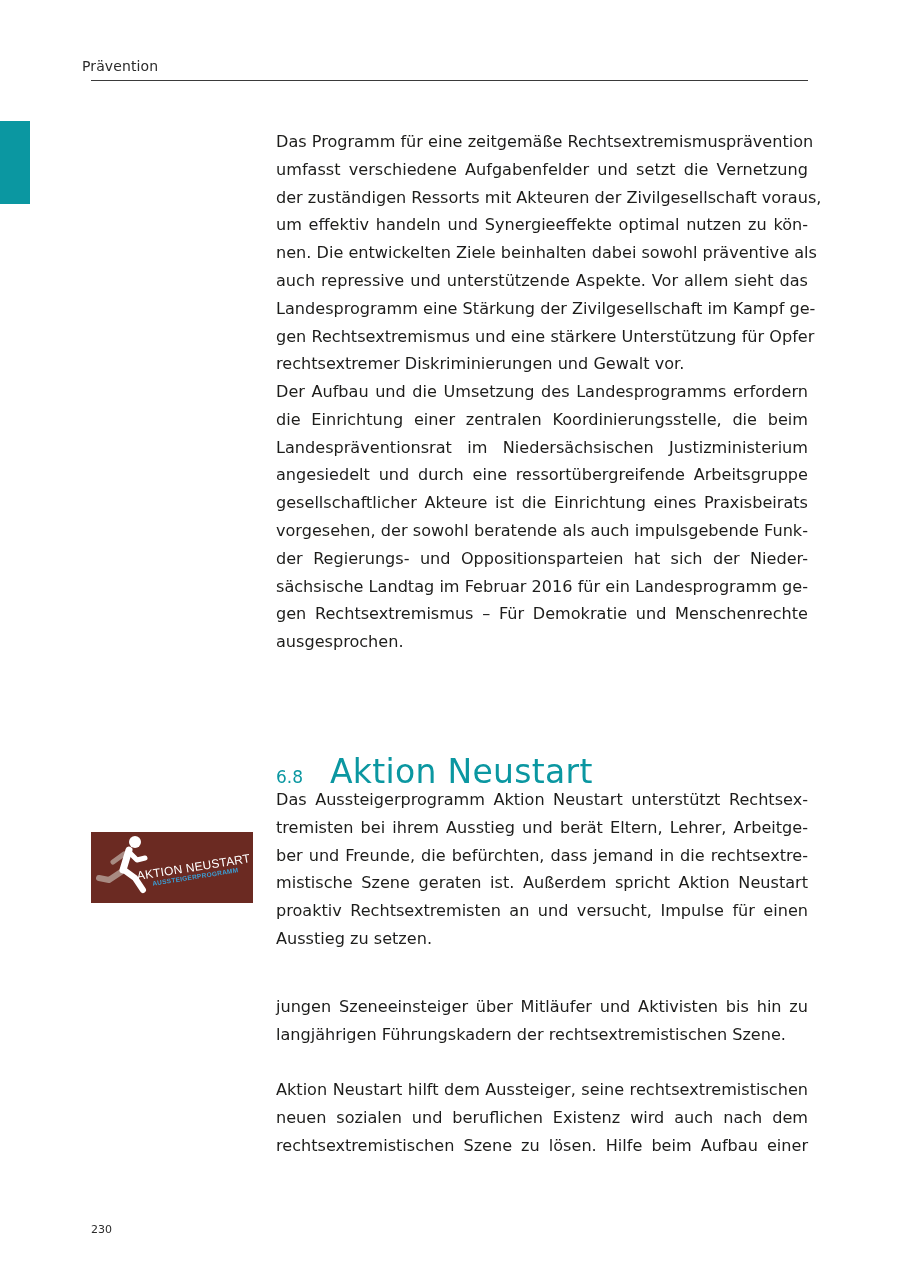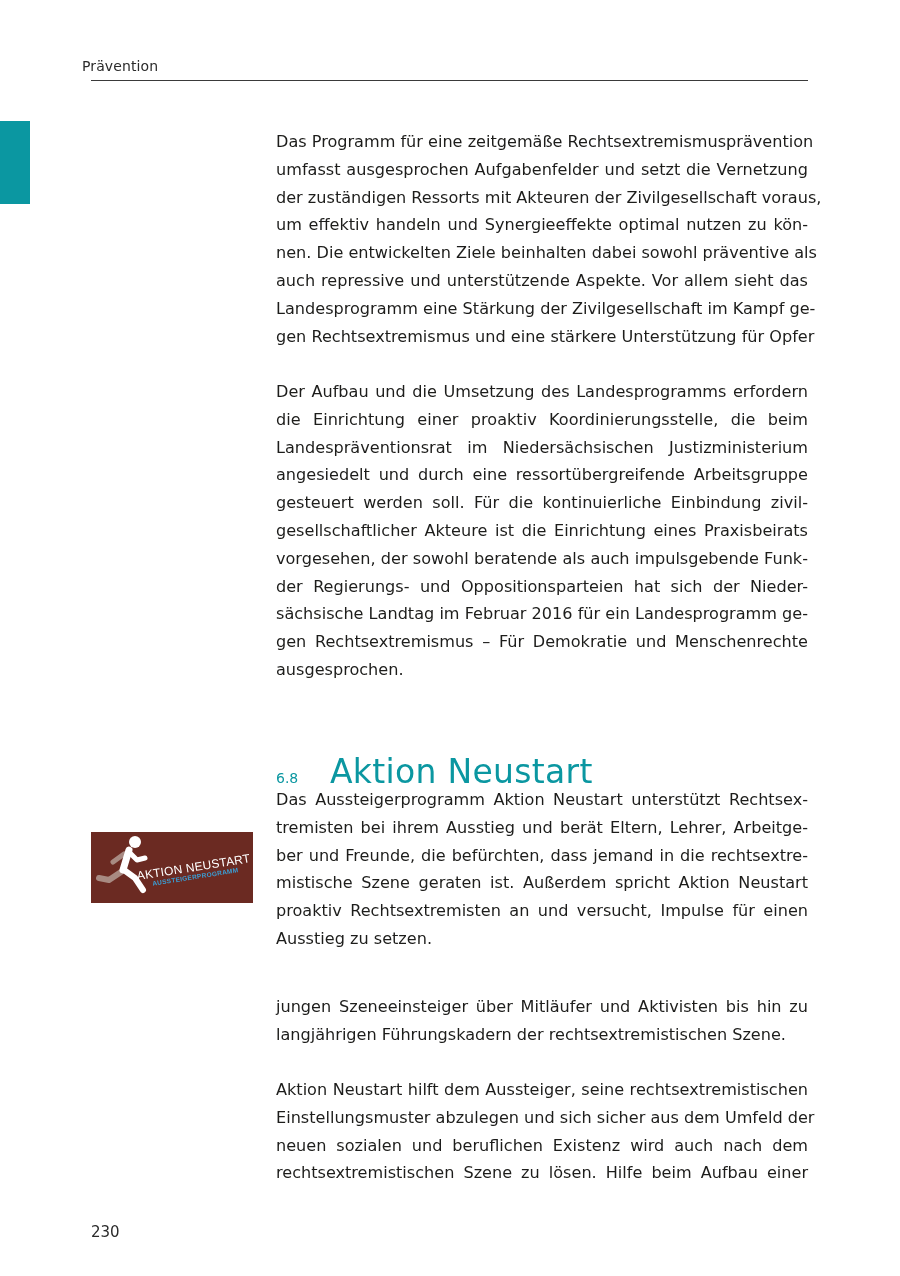--- a/index.html
+++ b/index.html
@@ -61,21 +61,21 @@
     .section-heading {
       position: absolute;
       left: 276px;
       top: 752px;
       height: 50px;
       display: flex;
       align-items: baseline;
       color: #0b97a1;
     }
     .section-number {
-      font-size: 14px;
+      font-size: 17px;
       width: 54px;
       display: inline-block;
     }
     .section-title {
       font-size: 33px;
       font-weight: normal;
       letter-spacing: 0.3px;
     }
     .logo {
       position: absolute;
@@ -84,49 +84,49 @@
       width: 162px;
       height: 71px;
       background: #6b2a22;
       overflow: hidden;
     }
     .logo svg { display: block; }
     .page-number {
       position: absolute;
       left: 91px;
       top: 1223px;
-      font-size: 15px;
+      font-size: 11px;
       color: #2b2b2b;
     }
   </style>
 </head>
 <body>
 
 <div class="running-head">Prävention</div>
 <div class="head-rule"></div>
 
 <div class="side-tab"></div>
 
 <div class="text-block" style="top:128px;">
   <span class="line">Das Programm für eine zeitgemäße Rechtsextremismusprävention</span>
-  <span class="line">umfasst ausgesprochen Aufgabenfelder und setzt die Vernetzung</span>
+  <span class="line">umfasst verschiedene Aufgabenfelder und setzt die Vernetzung</span>
   <span class="line">der zuständigen Ressorts mit Akteuren der Zivilgesellschaft voraus,</span>
   <span class="line">um effektiv handeln und Synergieeffekte optimal nutzen zu kön-</span>
   <span class="line">nen. Die entwickelten Ziele beinhalten dabei sowohl präventive als</span>
   <span class="line">auch repressive und unterstützende Aspekte. Vor allem sieht das</span>
   <span class="line">Landesprogramm eine Stärkung der Zivilgesellschaft im Kampf ge-</span>
   <span class="line">gen Rechtsextremismus und eine stärkere Unterstützung für Opfer</span>
+  <span class="line last">rechtsextremer Diskriminierungen und Gewalt vor.</span>
 </div>
 
 <div class="text-block" style="top:378px;">
   <span class="line">Der Aufbau und die Umsetzung des Landesprogramms erfordern</span>
-  <span class="line">die Einrichtung einer proaktiv Koordinierungsstelle, die beim</span>
+  <span class="line">die Einrichtung einer zentralen Koordinierungsstelle, die beim</span>
   <span class="line">Landespräventionsrat im Niedersächsischen Justizministerium</span>
   <span class="line">angesiedelt und durch eine ressortübergreifende Arbeitsgruppe</span>
-  <span class="line">gesteuert werden soll. Für die kontinuierliche Einbindung zivil-</span>
   <span class="line">gesellschaftlicher Akteure ist die Einrichtung eines Praxisbeirats</span>
   <span class="line">vorgesehen, der sowohl beratende als auch impulsgebende Funk-</span>
   <span class="line">der Regierungs- und Oppositionsparteien hat sich der Nieder-</span>
   <span class="line">sächsische Landtag im Februar 2016 für ein Landesprogramm ge-</span>
   <span class="line">gen Rechtsextremismus – Für Demokratie und Menschenrechte</span>
   <span class="line last">ausgesprochen.</span>
 </div>
 
 <div class="section-heading">
   <span class="section-number">6.8</span>
@@ -163,18 +163,17 @@
   <span class="line last">Ausstieg zu setzen.</span>
 </div>
 
 <div class="text-block" style="top:993px;">
   <span class="line">jungen Szeneeinsteiger über Mitläufer und Aktivisten bis hin zu</span>
   <span class="line last">langjährigen Führungskadern der rechtsextremistischen Szene.</span>
 </div>
 
 <div class="text-block" style="top:1076px;">
   <span class="line">Aktion Neustart hilft dem Aussteiger, seine rechtsextremistischen</span>
-  <span class="line">Einstellungsmuster abzulegen und sich sicher aus dem Umfeld der</span>
   <span class="line">neuen sozialen und beruflichen Existenz wird auch nach dem</span>
   <span class="line">rechtsextremistischen Szene zu lösen. Hilfe beim Aufbau einer</span>
 </div>
 
 <div class="page-number">230</div>
 
 </body></html>

